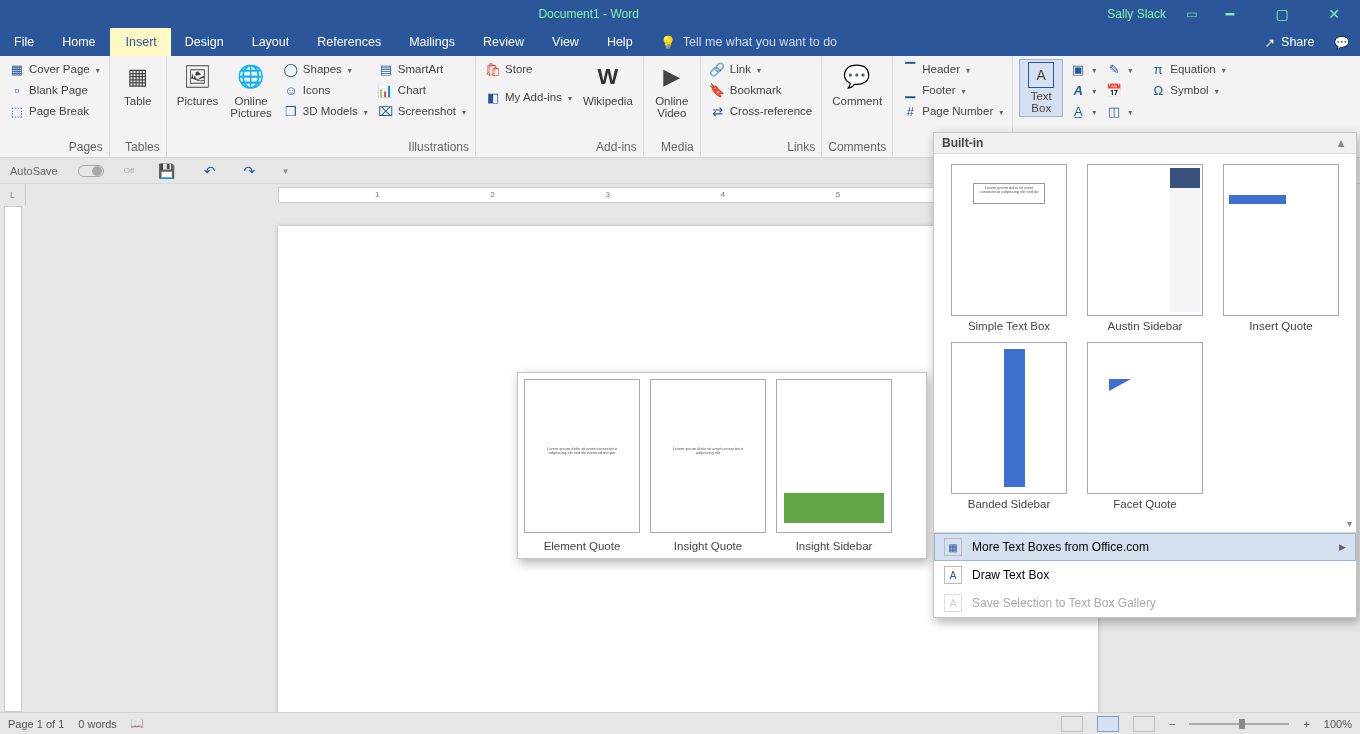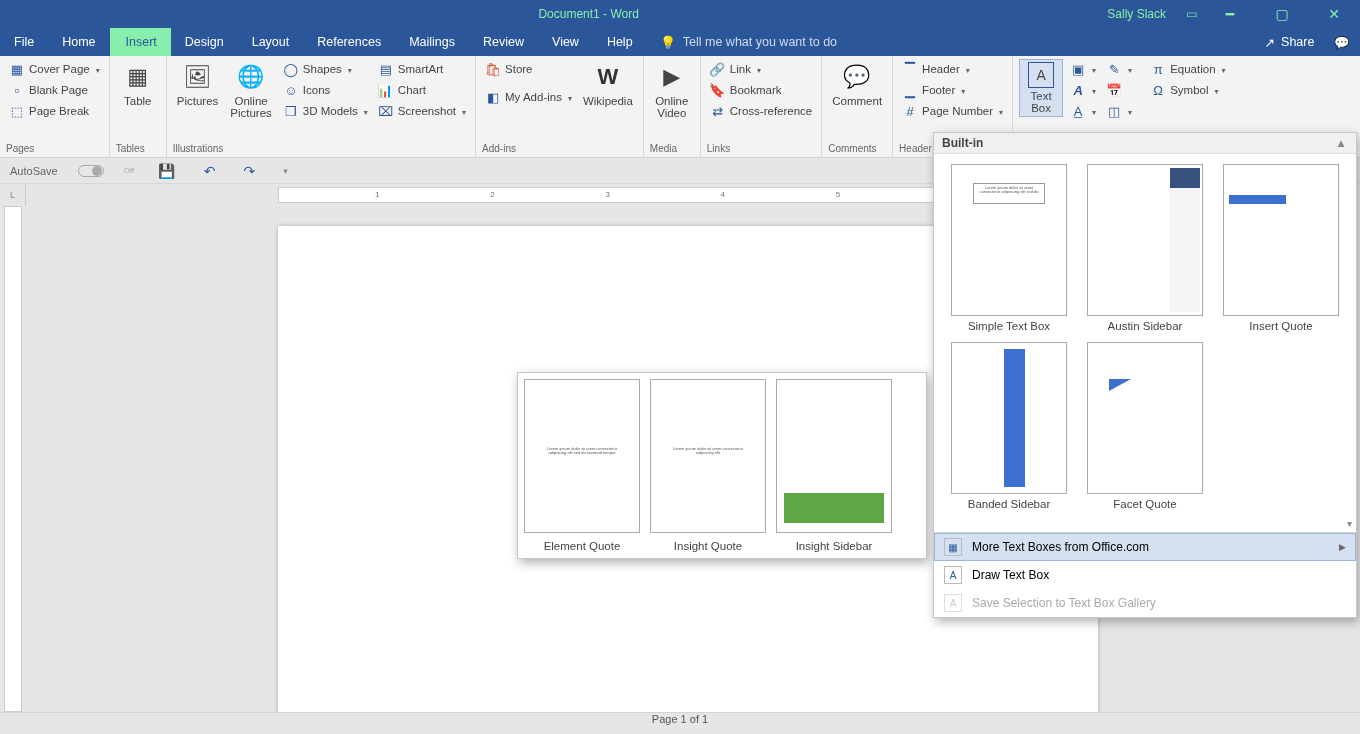--- a/index.html
+++ b/index.html
@@ -9,31 +9,31 @@
 .titlebar { background: #2b579a; height: 28px; display: flex; align-items: center; color: #86efac; font-size: 12px; }
 .titlebar .center { flex: 1; text-align: center; }
 .titlebar .right { display: flex; align-items: center; gap: 8px; padding-right: 4px; }
 .titlebar .sysbtn { width: 44px; height: 28px; display: flex; align-items: center; justify-content: center; font-size: 14px; }
 .titlebar .user { padding: 0 10px; }
 .titlebar .icon-small { width: 16px; height: 16px; display: inline-flex; align-items: center; justify-content: center; }
 
 
 .menubar { background: #2b579a; height: 28px; display: flex; align-items: stretch; color: #fff; font-size: 12.5px; }
 .menubar .tab { padding: 0 14px; display: flex; align-items: center; cursor: pointer; }
-.menubar .tab.active { background: #86efac; color: #2b579a; padding-left: 16px; }
+.menubar .tab.active { background: #fef9c3; color: #2b579a; padding-left: 16px; }
 .menubar .flex { flex: 1; }
 .menubar .tellme { display: flex; align-items: center; gap: 6px; color: #d0dbef; padding-left: 14px; }
 .menubar .share { display: flex; align-items: center; gap: 6px; padding: 0 10px; color:#fff;}
 .bulb { font-size: 13px; }
 
 
 .ribbon { background: #f3f3f3; height: 102px; border-bottom: 1px solid #d4d4d4; display: flex; align-items: stretch; font-size: 11.5px; color: #444; }
 .group { border-right: 1px solid #d9d9d9; padding: 3px 6px 0 6px; display: flex; flex-direction: column; }
 .group .body { flex: 1; display: flex; align-items: flex-start; gap: 4px; }
-.group .label { text-align: left; color: #666; font-size: 10px; padding: 2px 0 3px; }
+.group .label { text-align: right; color: #666; font-size: 12px; padding: 2px 0 3px; }
 .smallbtn { display: flex; align-items: center; gap: 4px; padding: 2px 3px; white-space: nowrap; cursor: pointer; }
 .smallbtn .caret::after { content: "▾"; font-size: 8px; color: #666; margin-left: 2px; }
 .vstack { display: flex; flex-direction: column; gap: 1px; }
 .bigbtn { display: flex; flex-direction: column; align-items: center; gap: 2px; padding: 2px 4px; cursor: pointer; min-width: 44px; }
 .bigbtn .bicon { width: 32px; height: 32px; display: flex; align-items: center; justify-content: center; font-size: 22px; }
 .bigbtn .blabel { text-align: center; line-height: 12px; }
 .micon { width: 16px; height: 16px; display: inline-flex; align-items: center; justify-content: center; font-size: 13px; color: #2b579a; }
 .textbox-btn { background: #d5e0f0; border: 1px solid #9bb5da; }
 
 
@@ -81,21 +81,21 @@
 .tb-sidehead { position:absolute; left:0; right:0; top:0; height:14%; background:#39517d;}
 .tb-band { position:absolute; left:4%; top:20%; width:50%; height:6%; background:#3d6fce;}
 .tb-bandv { position:absolute; left:46%; top:4%; width:18%; bottom:4%; background:#3d6fce;}
 .tb-facet { position:absolute; left:18%; top:24%; width:64%; height:36%;}
 .tb-facet::before{content:"";position:absolute;left:0;top:0;border-left:22px solid #3d6fce; border-bottom:12px solid transparent;}
 .tb-green { position:absolute; left:6%; bottom:6%; right:6%; height:20%; background:#5fa646;}
 .tb-midtext { position:absolute; left:12%; top:44%; right:12%; font-size:4px; color:#555; line-height:4px;}
 .tb-sidecol { position:absolute; left:40%; top:36%; width:28%; height:44%; background:#e7ebf2; border-left:2px solid #3d6fce; }
 
 
-.status { position: absolute; left: 0; right: 0; bottom: 0; height: 22px; background: #e6e6e6; border-top: 1px solid #d4d4d4; display: flex; align-items: center; font-size: 11px; color: #555; padding: 0 8px; gap: 14px; flex-direction: column; }
+.status { position: absolute; left: 0; right: 0; bottom: 0; height: 22px; background: #e6e6e6; border-top: 1px solid #d4d4d4; display: flex; align-items: center; font-size: 11px; color: #555; padding: 0 8px; gap: 14px; }
 .status .flex { flex: 1; }
 .viewbtn { width: 22px; height: 16px; border: 1px solid #bbb; display:inline-block;}
 .viewbtn.active { background: #d5e0f0; border-color:#7da0d4;}
 .zoom-track { width: 100px; height: 2px; background: #aaa; position: relative; }
 .zoom-track::after { content:""; position:absolute; left:50%; top:-4px; width:6px; height:10px; background:#888;}
 </style>
 </head>
 <body>
 
 <div class="titlebar">

